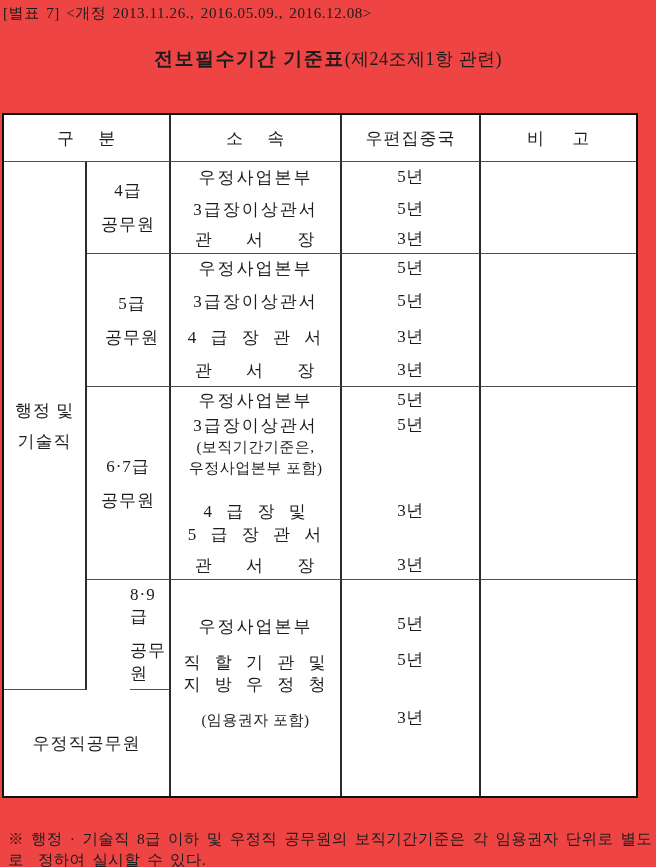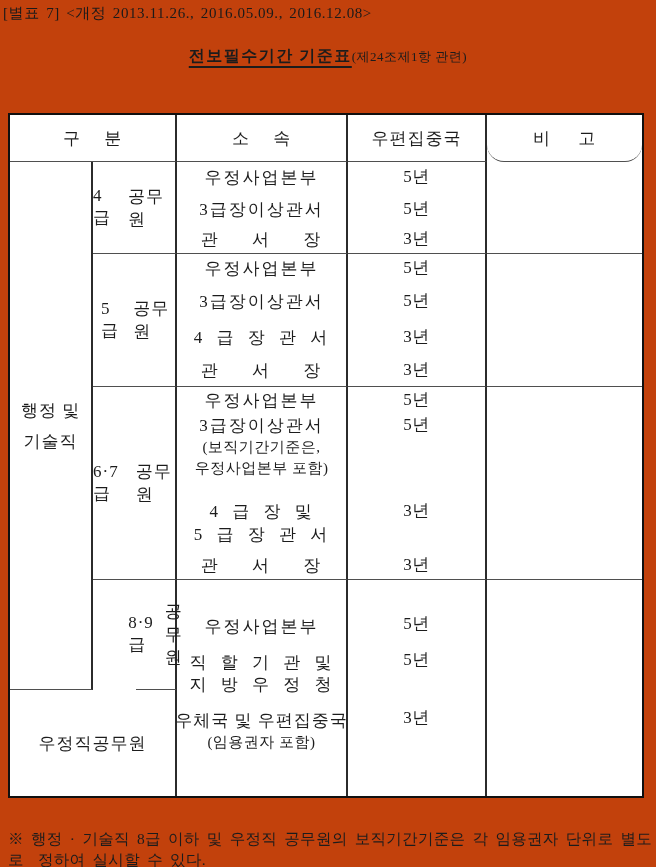--- a/index.html
+++ b/index.html
@@ -1,58 +1,58 @@
 <!DOCTYPE html>
 <html><head>
 <meta charset="utf-8">
 <style>
   * { margin:0; padding:0; box-sizing:border-box; }
   html,body { background:#fff; }
   .page {
-    position:relative; width:656px; height:867px; background:#c2410c;
+    position:relative; width:656px; height:867px; background:#ef4444;
     font-family:"Liberation Serif","DejaVu Serif",serif; color:#1c1c1c; overflow:hidden;
   }
   .annotation {
     position:absolute; left:3px; top:4px; font-size:15px;
     letter-spacing:0.6px; word-spacing:2px; color:#1a1a1a;
   }
   .title-row {
     position:absolute; left:0; top:46px; width:656px; text-align:center; white-space:nowrap;
   }
   .doc-title {
-    font-size:16px; font-weight:bold; letter-spacing:1.5px;
-    text-decoration:underline; text-underline-offset:5px; text-decoration-thickness:1.5px;
-  }
-  .doc-title-suffix { font-size:13px; letter-spacing:0.5px; }
+    font-size:19px; font-weight:bold; letter-spacing:1.5px;
+    text-underline-offset:5px; text-decoration-thickness:1.5px;
+  }
+  .doc-title-suffix { font-size:18px; letter-spacing:0.5px; }
 
   .table {
-    position:absolute; left:8px; top:113px; width:636px; height:685px;
+    position:absolute; left:2px; top:113px; width:636px; height:685px;
     display:grid;
     grid-template-columns:83px 84px 171px 139px 1fr;
     grid-template-rows:47px 92px 133px 193px 110px 1fr;
     border:2px solid #101010; background:#fff;
   }
   .c {
     border-right:2px solid #2b2b2b; border-bottom:1px solid #4f4f4f;
     display:flex; align-items:center; justify-content:center;
     font-size:17px; overflow:visible;
   }
   .no-r { border-right:none; }
   .no-b { border-bottom:none; }
   .hdr { letter-spacing:1px; }
   .ws-hdr { word-spacing:18px; }
-  .ws-hdr2 { word-spacing:22px;border-radius:17px; }
+  .ws-hdr2 { word-spacing:22px; }
 
   .h-gubun  { grid-column:1/3; grid-row:1; }
   .h-sosok  { grid-column:3;   grid-row:1; }
   .h-period { grid-column:4;   grid-row:1; }
   .h-bigo   { grid-column:5;   grid-row:1; }
 
   .group    { grid-column:1; grid-row:2/6; flex-direction:column; gap:8px; letter-spacing:1px; }
-  .grade    { grid-column:2; flex-direction:row; gap:11px; letter-spacing:1px; }
+  .grade    { grid-column:2; flex-direction:column; gap:11px; letter-spacing:1px; }
   .g4 { grid-row:2; } .g5 { grid-row:3;padding-left:8px; } .g67 { grid-row:4; } .g89 { grid-row:5;margin-left:43px; }
   .postal   { grid-column:1/3; grid-row:6; letter-spacing:1px;text-align:center; }
 
   .stack { flex-direction:column; align-items:stretch; justify-content:flex-start; }
   .s4 { grid-row:2; } .s5 { grid-row:3; } .s67 { grid-row:4; }
   .col3 { grid-column:3; } .col4 { grid-column:4;justify-content:flex-end; } .col5 { grid-column:5; }
   .sb { grid-row:5/7; }
 
   .entry {
     display:flex; flex-direction:column; align-items:center; justify-content:center;
@@ -200,21 +200,20 @@
 
     <div class="c stack col3 sb no-b">
       <div class="entry e-end" style="height:60px;padding-bottom:2px">
           <span class="org">우정사업본부</span>
         </div>
       <div class="entry" style="height:68px">
         <span class="org sp-med">직 할 기 관 및</span>
         <span class="org sp-med">지 방 우 정 청</span>
       </div>
       <div class="entry e-top" style="height:91px;padding-top:2px">
-        <span class="org" style="letter-spacing:1px">우체국 및 우편집중국</span>
         <span class="note">(임용권자 포함)</span>
       </div>
     </div>
     <div class="c stack col4 sb no-b">
       <div class="entry e-end" style="height:60px;padding-bottom:2px">
           <span class="period-val">5년</span>
         </div>
       <div class="entry e-top" style="height:68px;padding-top:12px">
           <span class="period-val">5년</span>
         </div>

